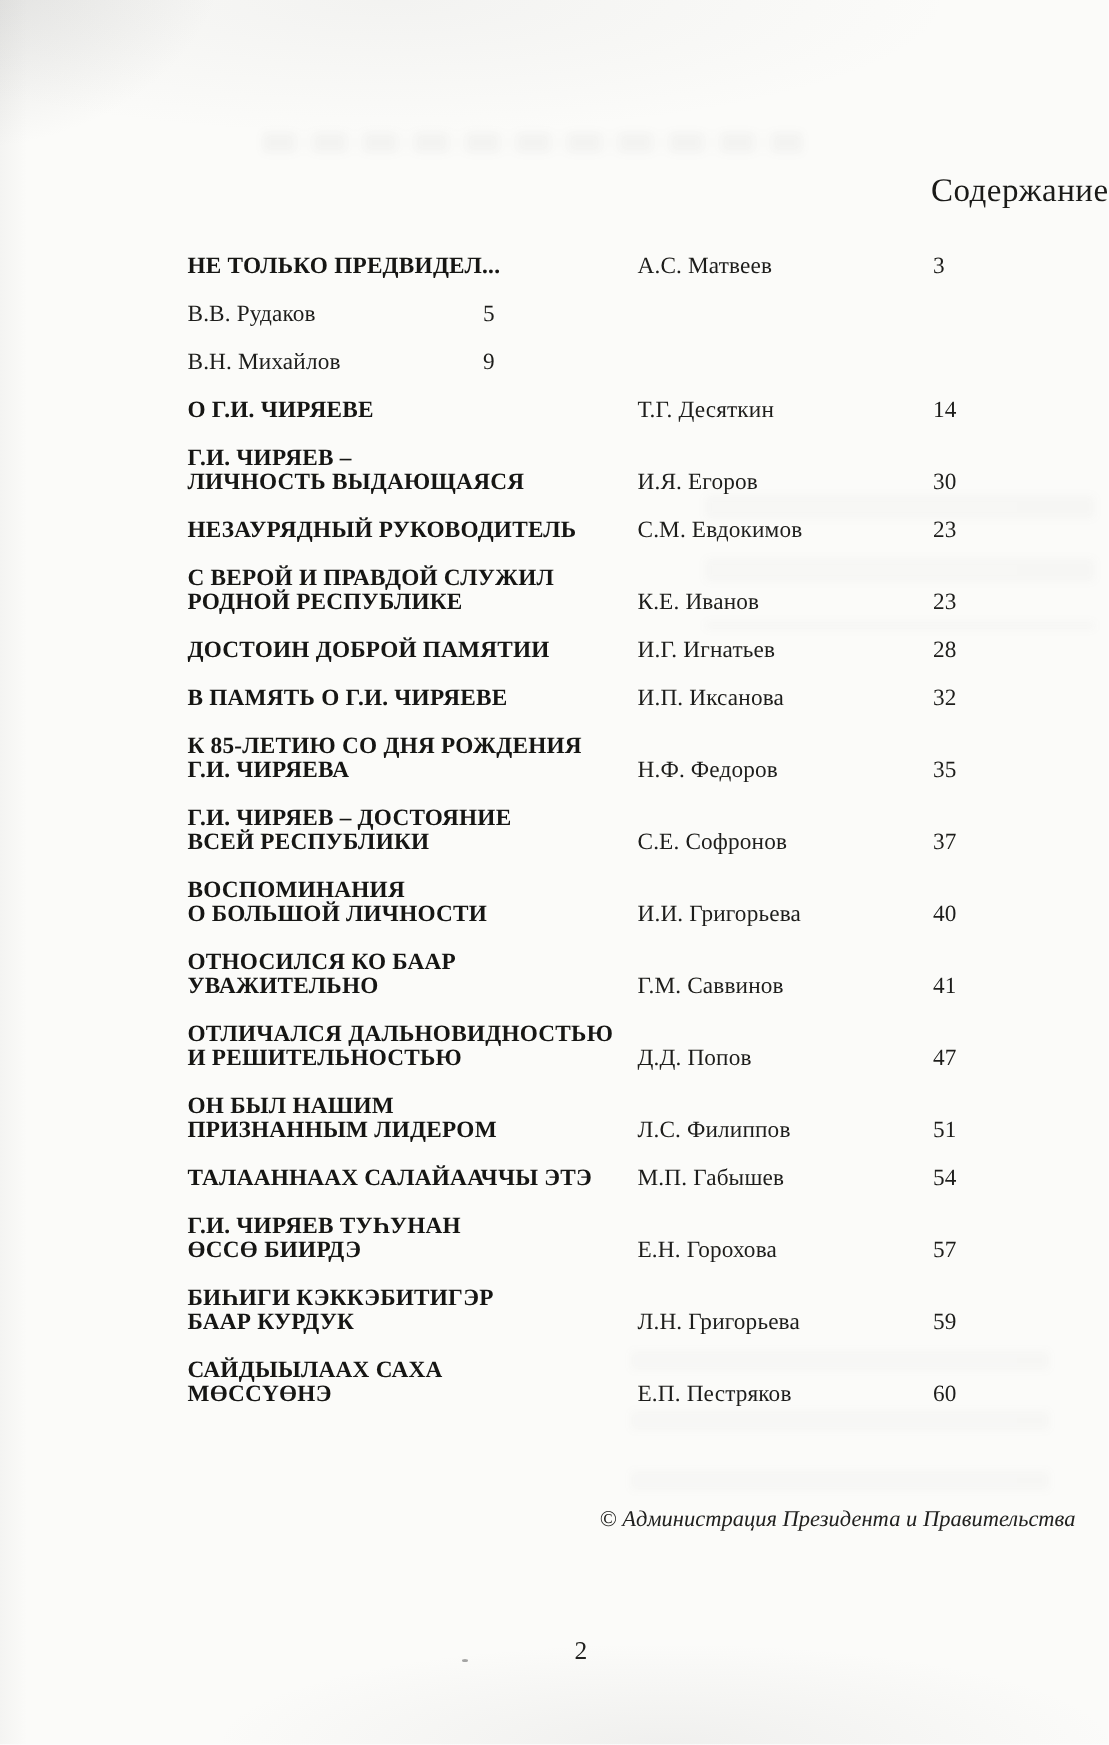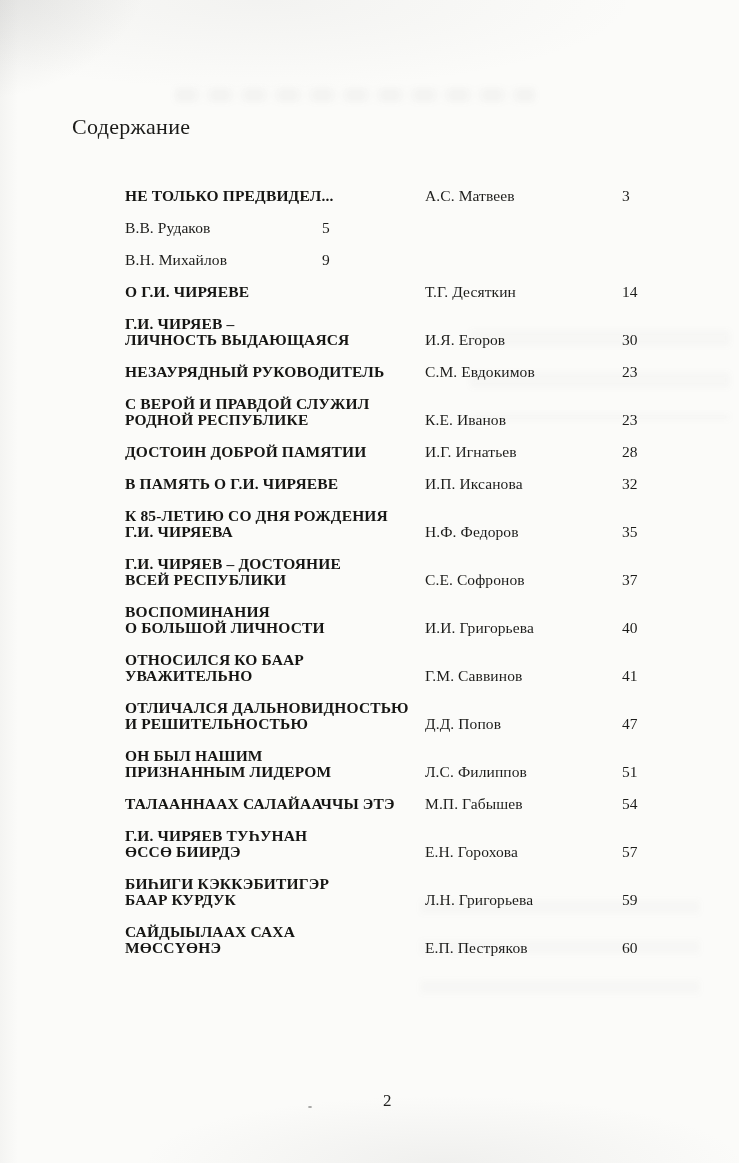--- a/index.html
+++ b/index.html
@@ -46,32 +46,31 @@
     left: 420px; top: 900px; width: 280px; height: 110px;
     background: repeating-linear-gradient(180deg,
       rgba(130,130,130,0.06) 0 14px, rgba(130,130,130,0.0) 14px 40px);
   }
   .title {
     position: absolute;
     top: 114px;
     left: 72px;
     width: 667px;
     margin: 0;
-    text-align: left;
+    text-align: right;
     font-size: 22px;
     font-weight: normal;
     letter-spacing: 0.3px;
     color: #1b1b19;
   }
   .toc {
     position: absolute;
     top: 170px;
     left: 125px;
     width: 554px;
-    margin-top: 18px;
   }
   .toc-row {
     display: flex;
     align-items: flex-end;
     margin-bottom: 16px;
     font-size: 15.5px;
     line-height: 16px;
   }
   .toc-title {
     width: 300px;
@@ -228,19 +227,20 @@
       </div>
       <div class="toc-row">
         <div class="toc-title">САЙДЫЫЛААХ САХА
 МӨССҮӨНЭ</div>
         <div class="toc-author">Е.П. Пестряков</div>
         <div class="toc-page">60</div>
       </div>
     </div>
 
   <div class="copyright">
+    <div>© Администрация Президента и Правительства</div>
   </div>
 
   <div class="speck"></div>
 
   <div class="folio">2</div>
 
 </div>
 
 </body></html>

